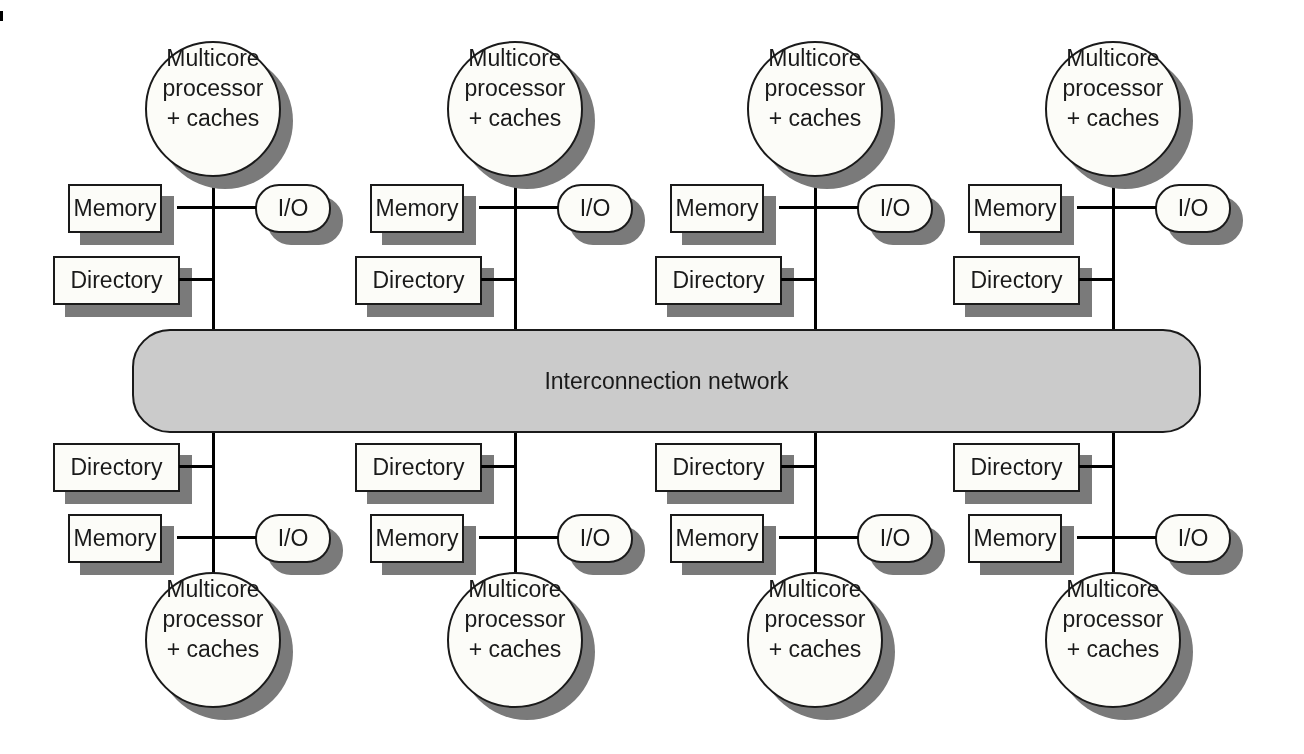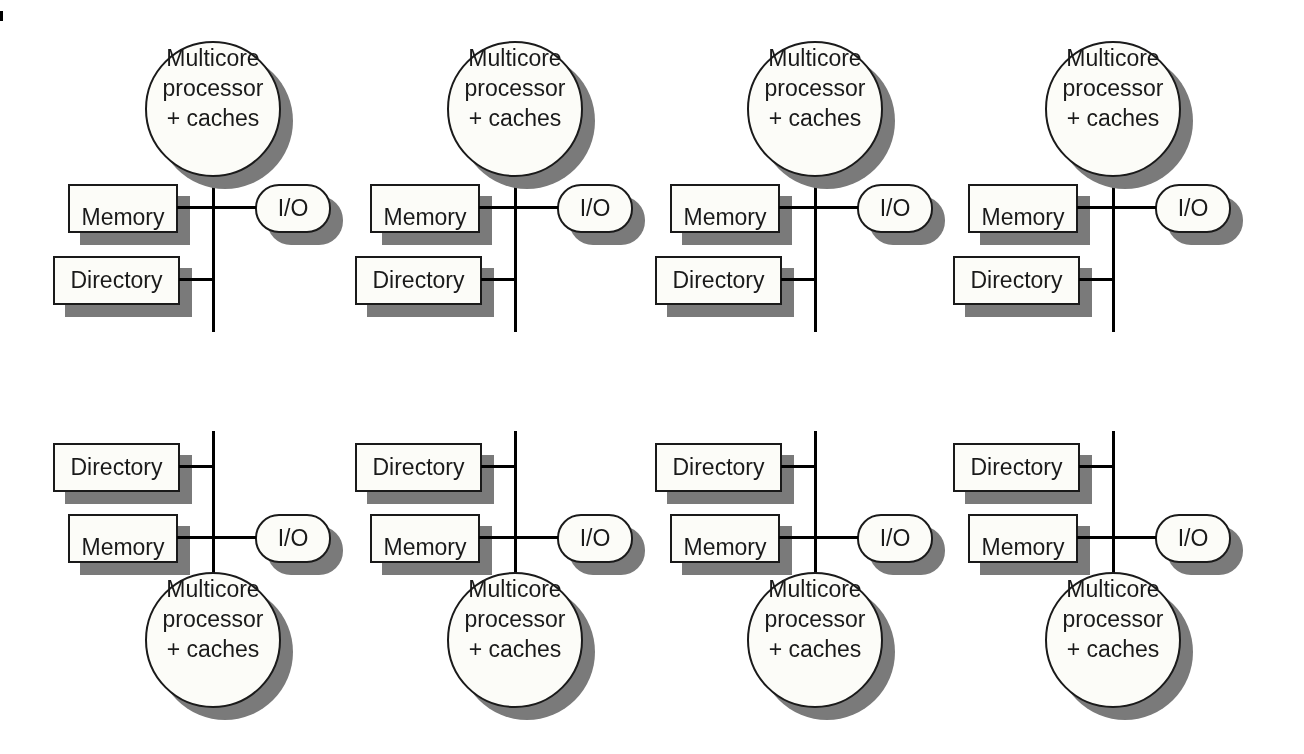--- a/index.html
+++ b/index.html
@@ -19,39 +19,42 @@
     font-size:23px;
   }
   .box{
     position:absolute;z-index:3;box-sizing:border-box;
     border:2px solid var(--border,#1a1a1a);
     background:var(--fill,#fcfcf8);
     box-shadow:12px 12px 0 var(--shadow,#7a7a7a);
     display:flex;align-items:center;justify-content:center;
     font-size:23px;white-space:nowrap;
   }
-  .memory{width:110px;height:49px;align-items:flex-end;}
+  .memory{width:94px;height:49px;}
   .directory{width:127px;height:49px;}
   .io{width:76px;height:49px;border-radius:24px;}
   .circle{
     position:absolute;z-index:3;box-sizing:border-box;
     width:136px;height:136px;border-radius:50%;
     border:2px solid var(--border,#1a1a1a);
     background:var(--fill,#fcfcf8);
     box-shadow:12px 12px 0 var(--shadow,#7a7a7a);
     display:flex;flex-direction:column;align-items:center;justify-content:flex-start;
     font-size:23px;line-height:30px;text-align:center;
   }
   .mark{position:absolute;left:0;top:11px;width:3px;height:10px;background:#000;z-index:5;}
 </style>
 </head>
 <body>
 
 <div id="canvas" style="--bg: #ffffff; --fill: #fcfcf8; --bar: #cbcbcb; --border: #1a1a1a; --shadow: #7a7a7a; --line: #000000;">
   <div class="mark"></div>
+  <div class="bar">
+    <span>Interconnection network</span>
+  </div>
   <div id="nodes-layer">
       <div class="node">
     <div class="vline" style="left: 211.5px; top: 170px; height: 162px;"></div>
     <div class="hline mem-line" style="left: 177px; top: 206px; width: 79px;"></div>
     <div class="hline dir-line" style="left: 179px; top: 278px; width: 36px;"></div>
     <div class="box memory" style="left: 68px; top: 184px;">
       <span class="mem-label">Memory</span>
     </div>
     <div class="box directory" style="left: 53px; top: 256px;">
       <span class="dir-label">Directory</span>

